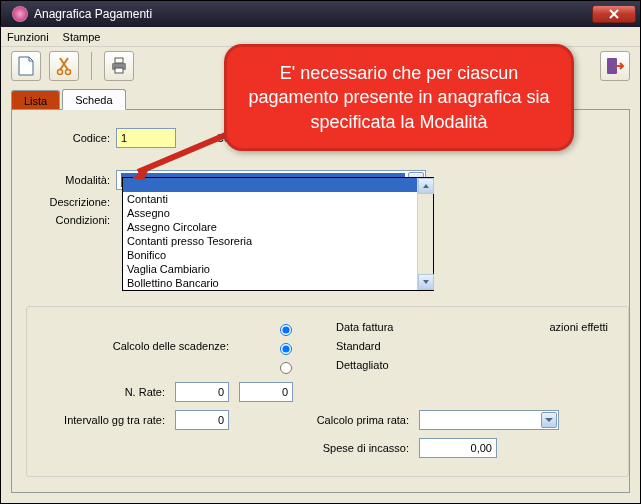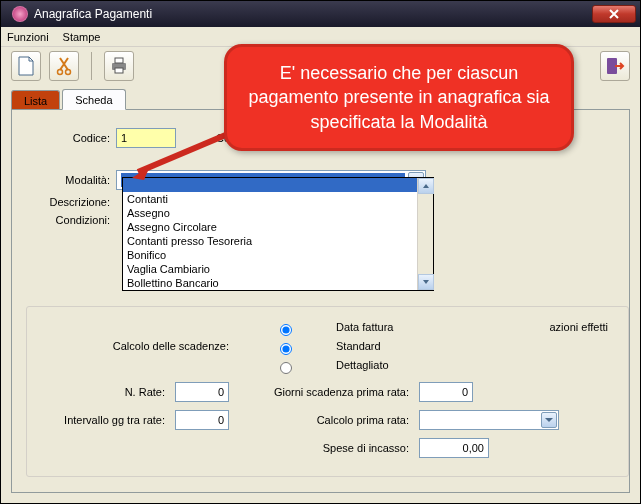--- a/index.html
+++ b/index.html
@@ -402,38 +402,37 @@
       </div>
       <div class="radio-row">
         <div class="rlbl"></div>
         <input type="radio" class="radio" style="">
         <span>Dettagliato</span>
       </div>
 
       <div class="pair-row">
         <div class="plbl" style="width:120px">N. Rate:</div>
         <input class="num-input" value="0" style="">
-        <div class="plbl" style="width:170px">Giorni scadenza prima rata:</div>
         <input class="num-input" value="0" style="">
       </div>
 
       <div class="pair-row">
         <div class="plbl" style="width:120px">Intervallo gg tra rate:</div>
         <input class="num-input" value="0" style="">
         <div class="plbl" style="width:170px">Calcolo prima rata:</div>
         <div class="combo-flat">
           <div class="arrow"></div>
         </div>
       </div>
 
       <div class="pair-row">
         <div style="width:120px"></div>
         <div style="width:54px"></div>
         <div class="plbl" style="width:170px">Spese di incasso:</div>
-        <input class="num-input" style="width: 70px;" value="0,00">
+        <input class="num-input" style="width: 78px;" value="0,00">
       </div>
 
     </div>
   </div>
 </div>
 
 <div class="callout">
   <span>E' necessario che per ciascun pagamento presente in anagrafica sia specificata la Modalità</span>
 </div>
 <svg class="callout-arrow" viewBox="0 0 100 48">

